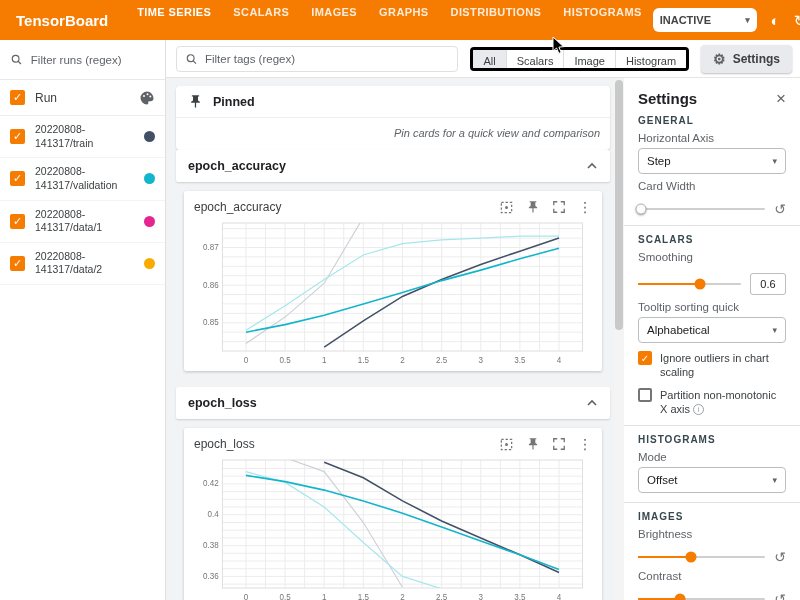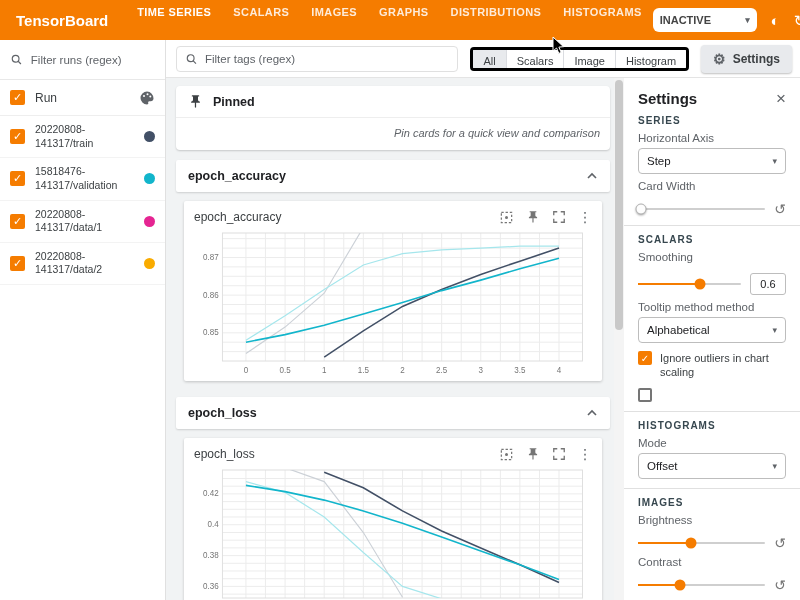--- a/index.html
+++ b/index.html
@@ -44,21 +44,21 @@
   .chip.selected { background:#e8eaed; }
   .settings-btn { height:28px; background:#e8eaed; border:none; border-radius:4px; display:flex; align-items:center; gap:7px; padding:0 12px; font-size:12px; font-weight:bold; color:#3c4043; box-shadow:0 1px 2px rgba(0,0,0,.25); cursor:pointer; font-family:inherit; flex:0 0 auto; }
   .settings-btn .gear { font-size:14px; color:#5f6368; }
 
   
   .content-row { flex:1; display:flex; overflow:hidden; }
   .main-scroll { flex:1; overflow:hidden; padding:8px 4px 0 10px; }
   .vscrollbar { width:10px; flex:0 0 10px; background:#f4f4f4; position:relative; }
   .vscrollbar .thumb { position:absolute; top:2px; left:1px; width:8px; height:250px; background:#c9c9c9; border-radius:4px; cursor:pointer; }
 
-  .pinned-card { background:#fff; border-radius:4px; box-shadow:0 1px 2px rgba(0,0,0,.18); margin-bottom:10px; }
+  .pinned-card { background:#fff; border-radius:4px; box-shadow:0 1px 2px rgba(0,0,0,.18); }
   .pinned-head { height:32px; display:flex; align-items:center; gap:10px; padding:0 12px; border-bottom:1px solid #eee; }
   .pinned-head .lbl { font-size:12.5px; font-weight:bold; color:#202124; }
   .pinned-empty { padding:9px 10px 11px; text-align:right; font-size:11px; font-style:italic; color:#5f6368; }
 
   .section-head { background:#fff; height:32px; display:flex; align-items:center; padding:0 12px; border-radius:2px; box-shadow:0 1px 2px rgba(0,0,0,.15); margin-bottom:9px; cursor:pointer; }
   .section-head .lbl { font-size:12.5px; font-weight:bold; color:#202124; }
   .section-head .chev { margin-left:auto; }
 
   .chart-card { background:#fff; border-radius:2px; box-shadow:0 1px 3px rgba(0,0,0,.2); margin:0 8px 16px 8px; padding:8px 10px 4px; }
   .chart-head { display:flex; align-items:center; margin-bottom:2px; }
@@ -142,21 +142,21 @@
         </svg>
       </div>
 
       <div class="run-row">
         <span class="cb">✓</span>
         <span class="run-label">20220808-141317/train</span>
         <span class="run-dot" style="background: rgb(66, 80, 102);"></span>
       </div>
       <div class="run-row">
         <span class="cb">✓</span>
-        <span class="run-label">15818476-141317/validation</span>
+        <span class="run-label">20220808-141317/validation</span>
         <span class="run-dot" style="background: rgb(18, 181, 203);"></span>
       </div>
       <div class="run-row">
         <span class="cb">✓</span>
         <span class="run-label">20220808-141317/data/1</span>
         <span class="run-dot" style="background: rgb(229, 37, 146);"></span>
       </div>
       <div class="run-row">
         <span class="cb">✓</span>
         <span class="run-label">20220808-141317/data/2</span>
@@ -369,21 +369,21 @@
         <div class="vscrollbar">
           <div class="thumb"></div>
         </div>
 
         <aside class="settings-panel">
           <div class="panel-title-row">
             <span class="panel-title">Settings</span>
             <span class="panel-close">×</span>
           </div>
 
-          <div class="sec-label">SERIES</div>
+          <div class="sec-label">GENERAL</div>
           <div class="field-label">Horizontal Axis</div>
           <div class="select">
             <span>Step</span>
             <span class="caret">▾</span>
           </div>
           <div class="field-label">Card Width</div>
           <div class="slider-row">
             <div class="slider">
               <span class="thumb neutral" style="left:2%"></span>
             </div>
@@ -394,31 +394,32 @@
 
           <div class="sec-label">SCALARS</div>
           <div class="field-label">Smoothing</div>
           <div class="slider-row">
             <div class="slider">
               <span class="fill" style="width:60%"></span>
               <span class="thumb" style="left:60%"></span>
             </div>
             <input class="num-input" type="text" value="0.6" style="">
           </div>
-          <div class="field-label">Tooltip method method</div>
+          <div class="field-label">Tooltip sorting quick</div>
           <div class="select">
             <span>Alphabetical</span>
             <span class="caret">▾</span>
           </div>
           <div class="cb-row">
             <span class="cb-sm">✓</span>
             <span class="cb-label">Ignore outliers in chart scaling</span>
           </div>
           <div class="cb-row">
             <span class="cb-sm off"></span>
+            <span class="cb-label"><span>Partition non-monotonic X axis</span><span class="circle-i">i</span></span>
           </div>
 
           <hr class="divider">
 
           <div class="sec-label">HISTOGRAMS</div>
           <div class="field-label">Mode</div>
           <div class="select">
             <span>Offset</span>
             <span class="caret">▾</span>
           </div>

